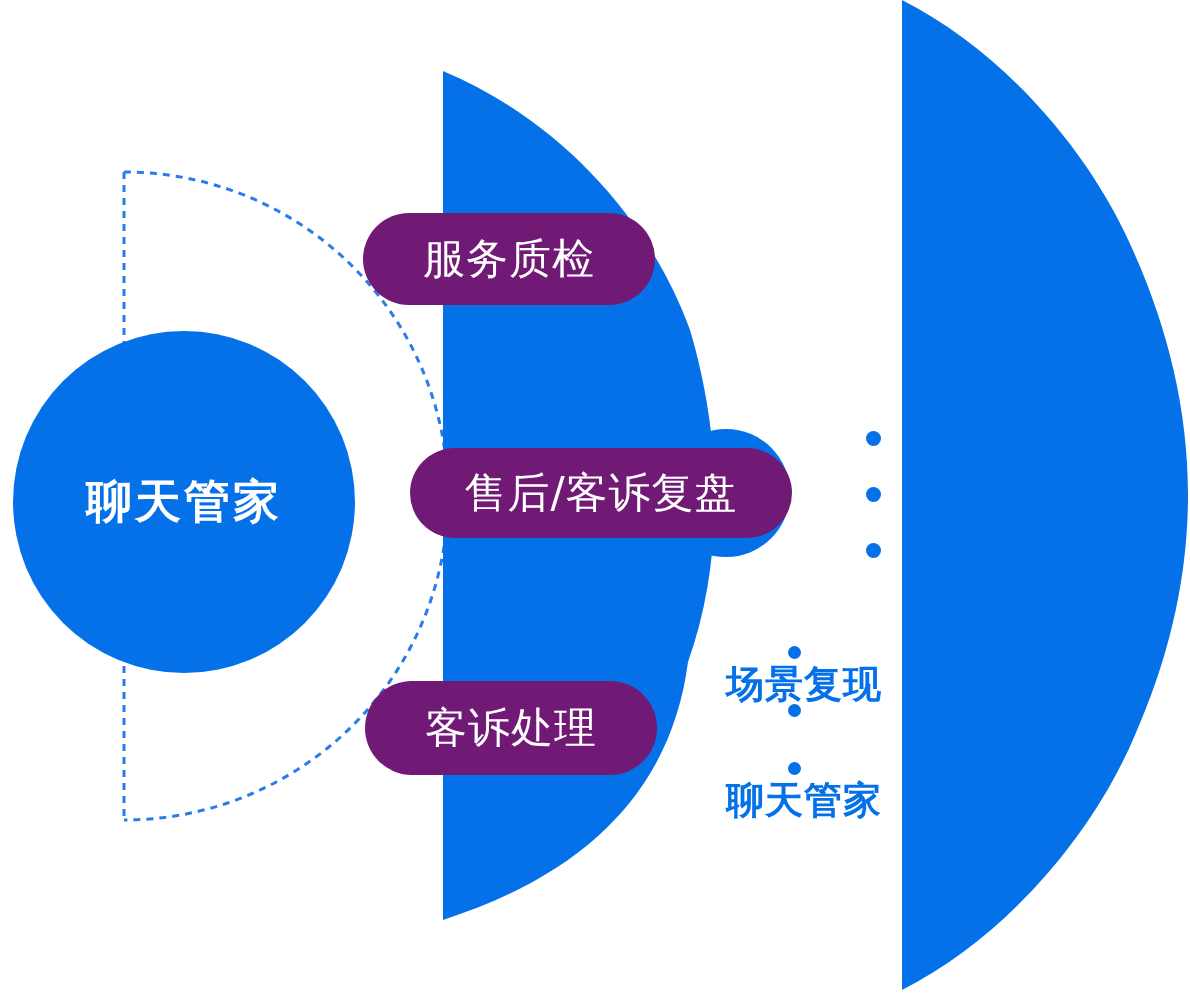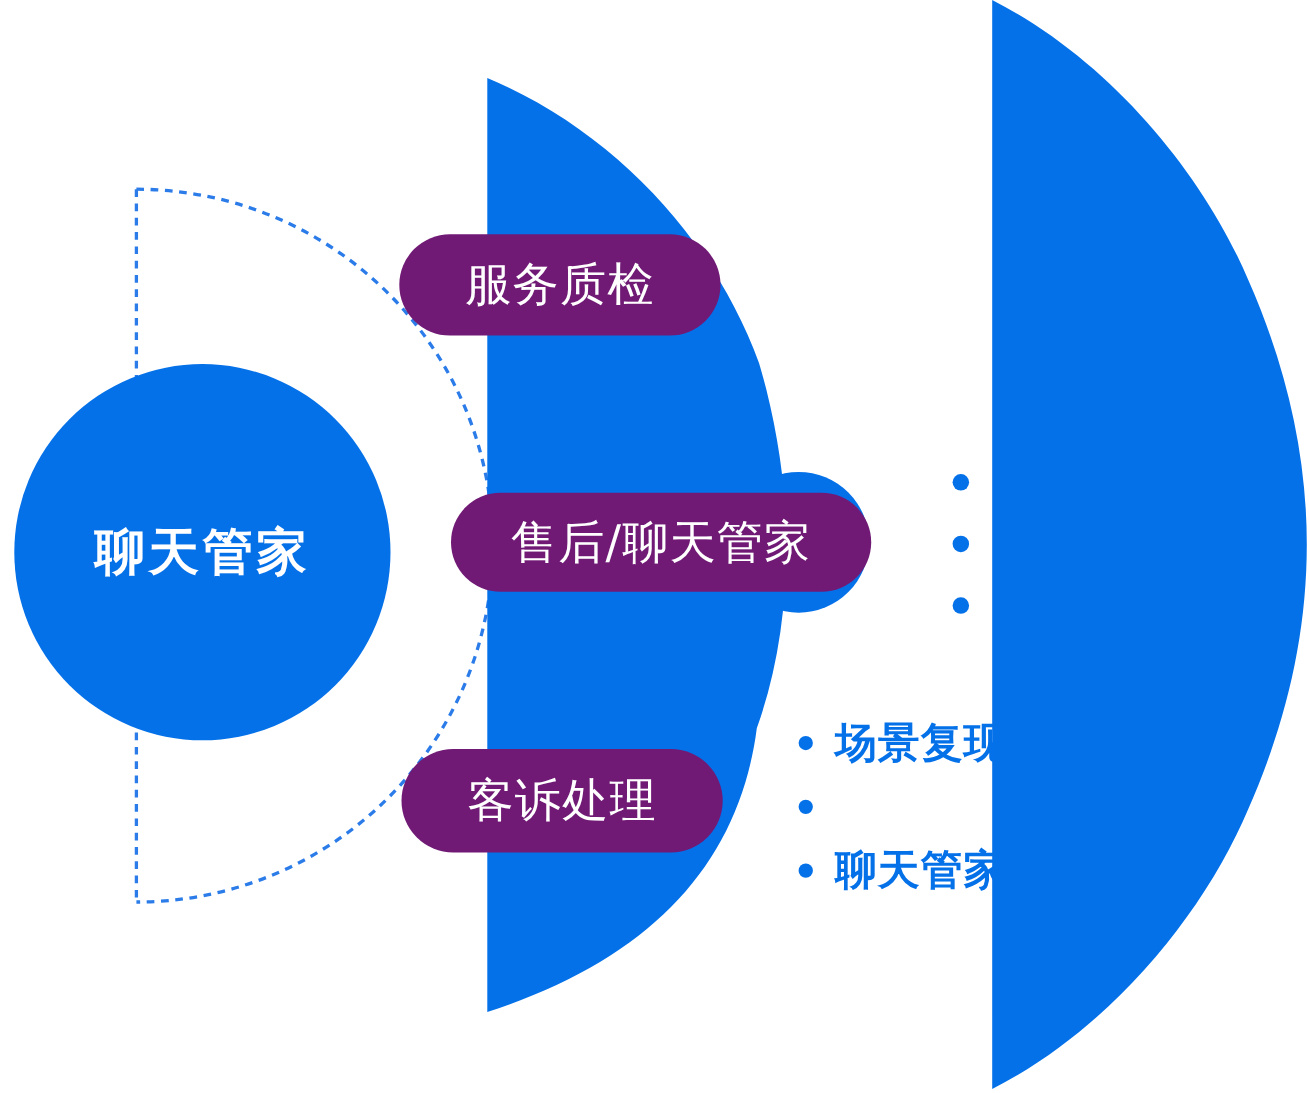--- a/index.html
+++ b/index.html
@@ -23,21 +23,21 @@
     color:#ffffff;font-size:42px;font-weight:400;letter-spacing:1px;white-space:nowrap;
   }
   #pill-0{left:363px;top:213px;width:292px;height:92px;border-radius:46px;}
   #pill-1{left:410px;top:448px;width:382px;height:90px;border-radius:45px;}
   #pill-2{left:365px;top:681px;width:292px;height:94px;border-radius:47px;}
 
   .bullet-group{position:absolute;z-index:2;}
   #bullet-group-0{left:726px;top:206px;}
   #bullet-group-0 .bullet-item{height:54px;}
   #bullet-group-2{left:726px;top:646px;}
-  #bullet-group-2 .bullet-item{height:58px;}
+  #bullet-group-2 .bullet-item{height:58px;flex-direction:column;}
   .bullet-item{display:flex;align-items:center;}
   .bullet-dot{width:13px;height:13px;border-radius:50%;background:#0571E9;flex:0 0 auto;margin-right:20px;}
   .bullet-label{color:#0571E9;font-size:38px;font-weight:600;white-space:nowrap;letter-spacing:1px;}
 
   #bullet-group-1{left:866px;top:431px;}
   #bullet-group-1 .bullet-dot{width:15px;height:15px;margin:0 0 41px 0;}
 </style>
 </head>
 <body>
 
@@ -59,21 +59,21 @@
 
     <circle cx="184" cy="502" r="171" fill="#0571E9"></circle>
   </svg>
 
   <div class="hub-label">聊天管家</div>
 
   <div class="pill" id="pill-0">
     <span>服务质检</span>
   </div>
   <div class="pill" id="pill-1">
-    <span>售后/聊天管家</span>
+    <span>售后/客诉复盘</span>
   </div>
   <div class="pill" id="pill-2">
     <span>客诉处理</span>
   </div>
 
 
   <div class="bullet-group" id="bullet-group-1">
     <div class="bullet-item">
       <span class="bullet-dot"></span>
 

